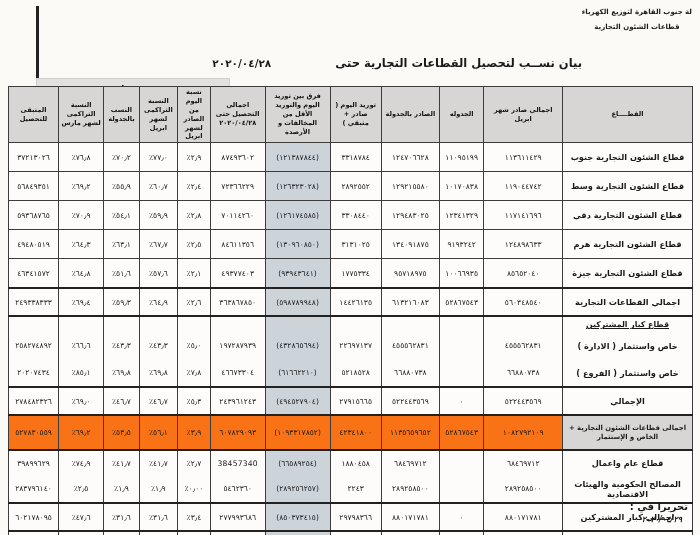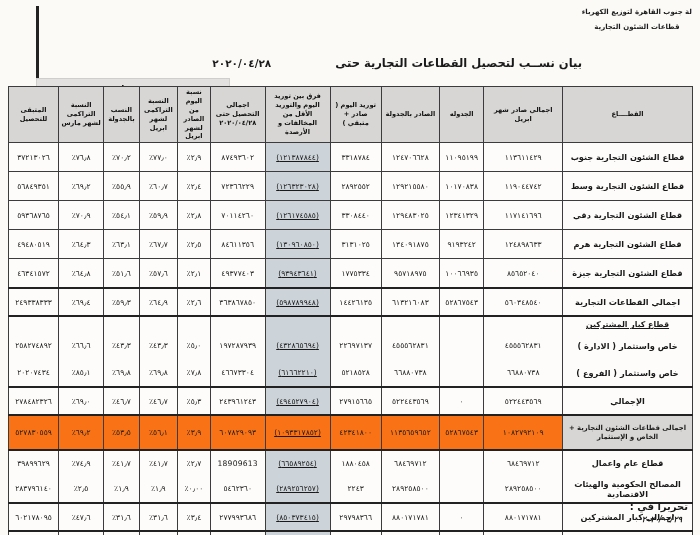--- a/index.html
+++ b/index.html
@@ -37,21 +37,21 @@
     text-align:center;vertical-align:middle;
     padding:1px 2px;overflow:hidden;
   }
   thead th{
     background:#d7d6d4;font-weight:bold;font-size:6.6px;line-height:1.35;
     height:50px;color:#111;
   }
   td{font-size:7.6px;background:#fdfcfa;}
   td.c-sector{font-weight:bold;font-size:8.2px;background:#fdfcfa;}
   td.c-num{direction:ltr;letter-spacing:0.2px;}
-  td.c-diff{background:#ccd3d9;text-decoration:underline;}
+  td.c-diff{background:#ccd3d9;}
   tr.row-normal td{height:26px;}
   tr.row-total td{height:24px;}
   tr.row-total td{border-top:2px solid #222;}
   tr.row-section td{height:13px;border-bottom:none;border-top:2px solid #222;}
   tr.row-section td.c-sector{text-decoration:underline;font-size:7.8px;margin-top:35px;}
   tr.row-nb td{height:25px;border-top:none;border-bottom:none;}
   tr.row-nb + tr.row-total td{border-top:2px solid #222;}
   tr.row-shaded td{height:31px;background:#f97316;border-top:2px solid #222;border-bottom:2px solid #222;}
   tr.row-shaded td.c-sector{font-size:6.8px;line-height:1.3;background:#d7d6d4;}
   tr.row-normal2 td{height:22px;border-bottom:none;margin-left:48px;}
@@ -269,21 +269,21 @@
           <td class="c-num">٪٦٩٫٢</td>
           <td class="c-num">٥٢٧٨٣٠٥٥٩</td>
         </tr>
         <tr class="row-normal2">
           <td class="c-sector">قطاع عام واعمال</td>
           <td class="c-num">٦٨٤٦٩٧١٢</td>
           <td class="c-num"></td>
           <td class="c-num">٦٨٤٦٩٧١٢</td>
           <td class="c-num">١٨٨٠٤٥٨</td>
           <td class="c-num c-diff">(٦٦٥٨٩٢٥٤)</td>
-          <td class="c-num">18909613</td>
+          <td class="c-num">38457340</td>
           <td class="c-num">٪٢٫٧</td>
           <td class="c-num">٪٤١٫٧</td>
           <td class="c-num">٪٤١٫٧</td>
           <td class="c-num">٪٧٤٫٩</td>
           <td class="c-num">٣٩٨٩٩٦٢٩</td>
         </tr>
         <tr class="row-nb">
           <td class="c-sector">المصالح الحكومية والهيئات الاقتصادية</td>
           <td class="c-num">٢٨٩٢٥٨٥٠٠</td>
           <td class="c-num"></td>

